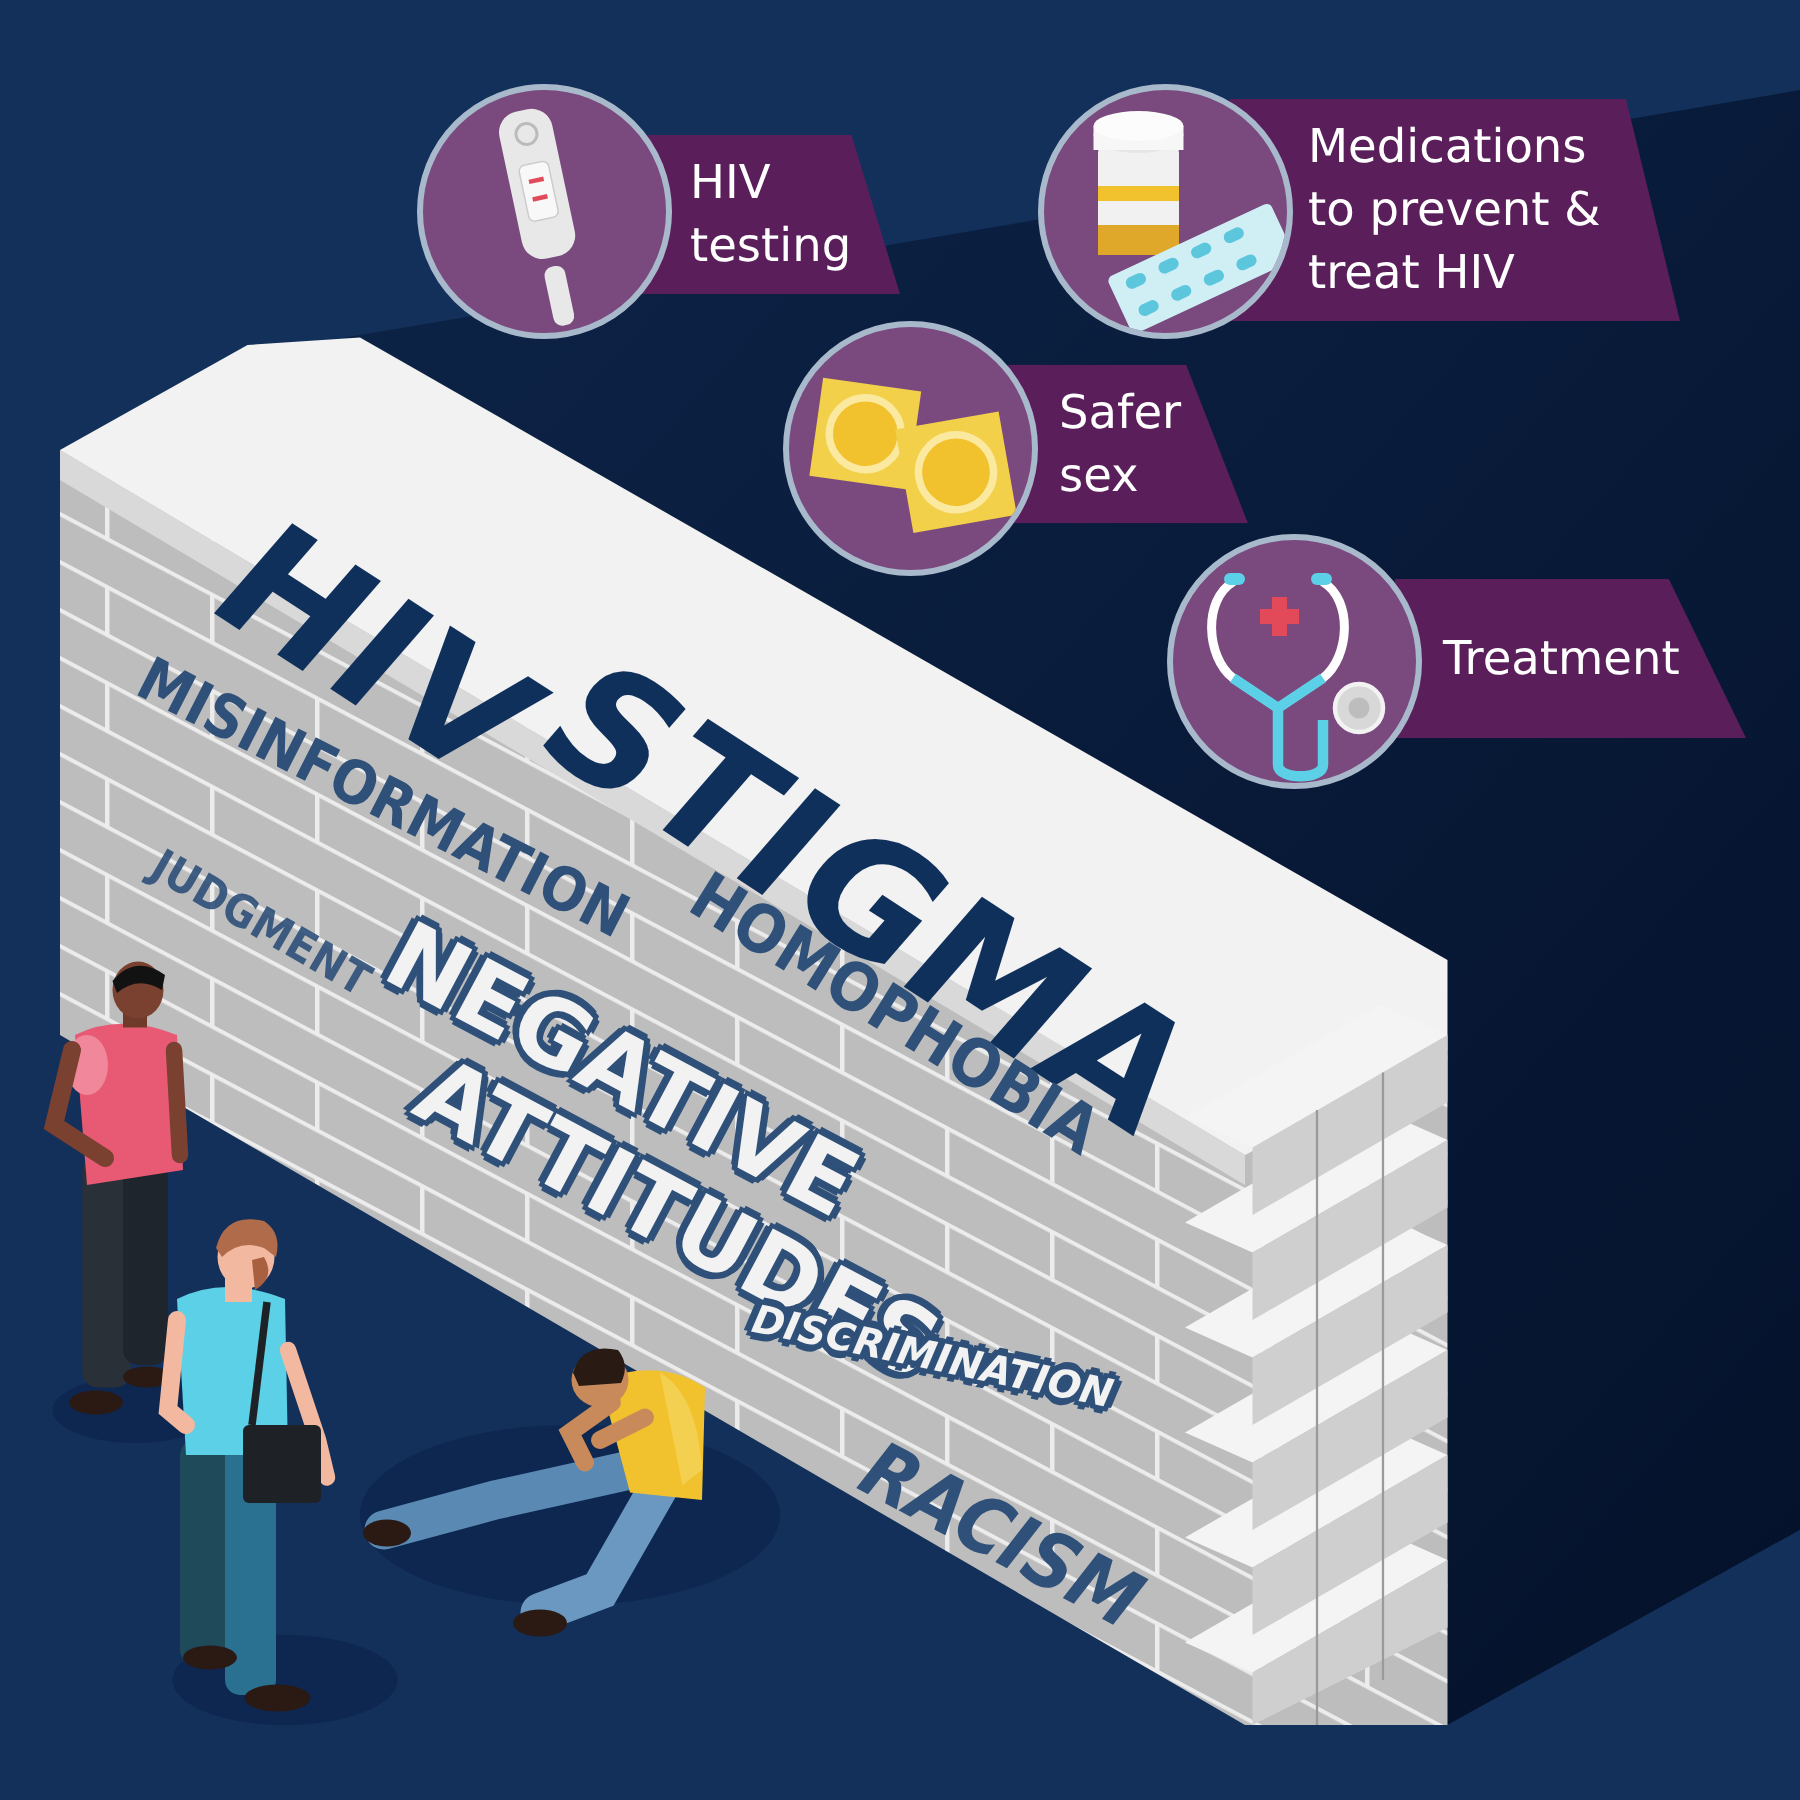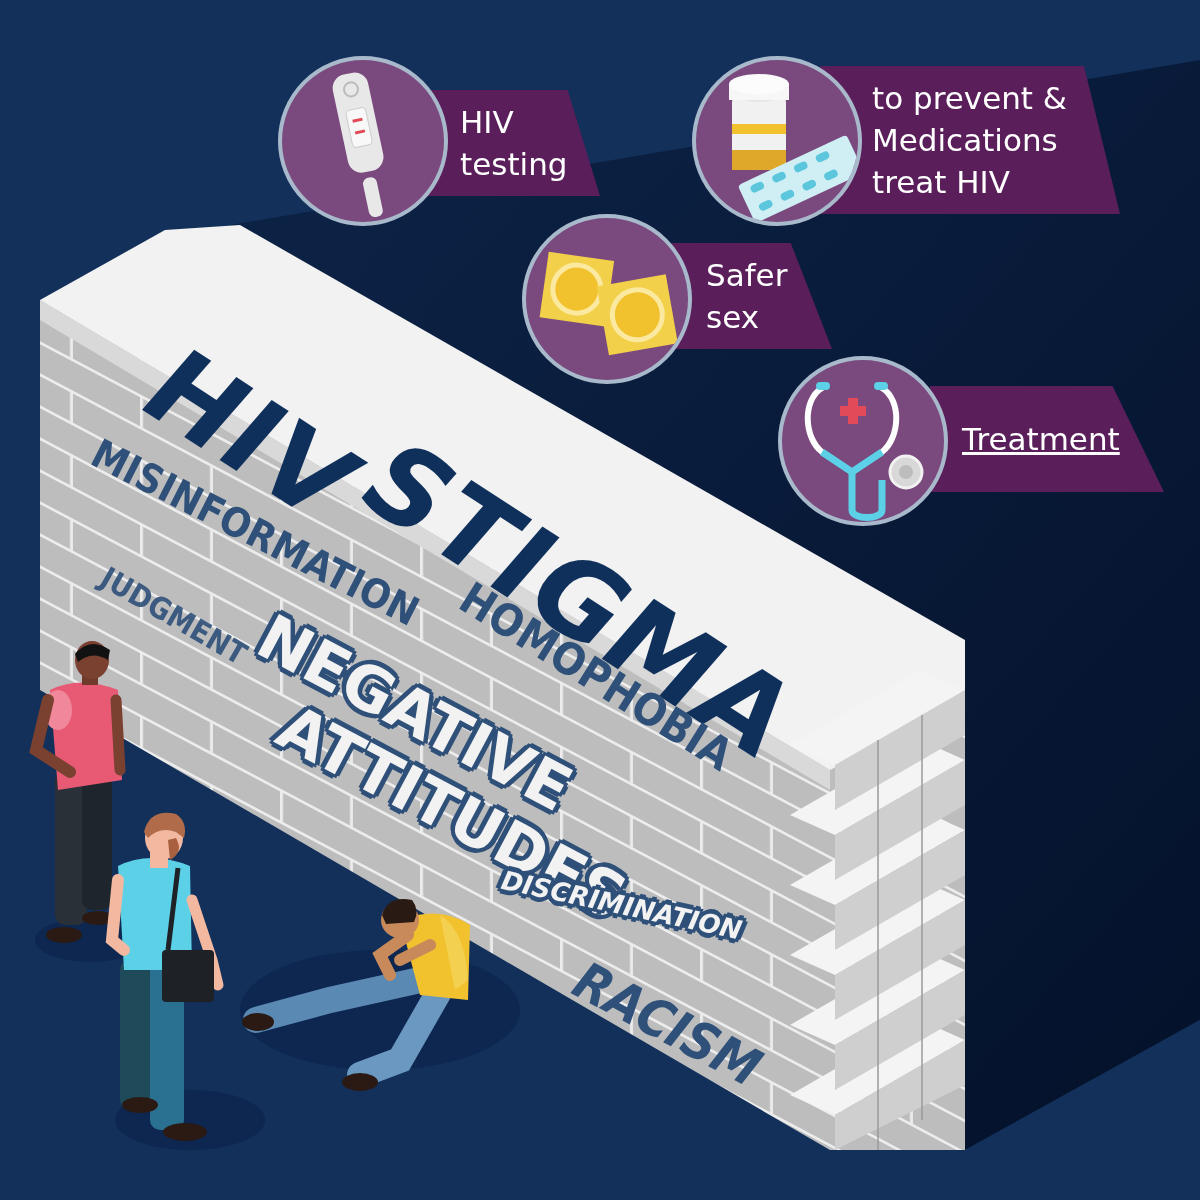--- a/index.html
+++ b/index.html
@@ -105,22 +105,22 @@
           <rect x="75" y="58" width="10" height="3" fill="#e24a5a"></rect>
           <rect x="75" y="70" width="10" height="3" fill="#e24a5a"></rect>
         </g>
       </svg>
     </div>
   </div>
 
   <div class="benefit">
     <div class="banner" style="left:820px;top:66px;width:300px;height:148px;clip-path:polygon(0 0,88% 0,100% 100%,0 100%);padding-left:52px;box-sizing:border-box;">
       <div>
+        <div>Medications</div>
         <div>to prevent &amp;</div>
-        <div>Medications</div>
         <div>treat HIV</div>
       </div>
     </div>
     <div class="circle" style="left:692px;top:56px;width:170px;height:170px;">
       <svg width="162" height="162" viewBox="0 0 162 162">
         <rect x="36" y="36" width="54" height="74" rx="6" fill="#f1f1f1"></rect>
         <rect x="36" y="64" width="54" height="10" fill="#f2c22e"></rect>
         <rect x="36" y="90" width="54" height="20" fill="#e0a82a"></rect>
         <ellipse cx="63" cy="30" rx="30" ry="12" fill="#e6e6e6"></ellipse>
         <rect x="33" y="24" width="60" height="16" fill="#f7f7f7"></rect>
@@ -157,21 +157,21 @@
         </g>
         <g transform="rotate(-10 110 95)">
           <rect x="76" y="62" width="70" height="70" fill="#f2d04a"></rect>
           <circle cx="111" cy="97" r="25" fill="#f2c22e" stroke="#fbe9a0" stroke-width="5"></circle>
         </g>
       </svg>
     </div>
   </div>
 
   <div class="benefit">
-    <div class="banner" style="left:930px;top:386px;width:234px;height:106px;clip-path:polygon(0 0,78% 0,100% 100%,0 100%);padding-left:32px;box-sizing:border-box;text-decoration:underline;">
+    <div class="banner" style="left:930px;top:386px;width:234px;height:106px;clip-path:polygon(0 0,78% 0,100% 100%,0 100%);padding-left:32px;box-sizing:border-box;">
       <div>
         <div>Treatment</div>
       </div>
     </div>
     <div class="circle" style="left:778px;top:356px;width:170px;height:170px;">
       <svg width="162" height="162" viewBox="0 0 162 162">
         <path d="M40 28 C20 40 22 78 40 92 L70 112 L100 92 C118 78 120 40 100 28" fill="none" stroke="#fff" stroke-width="6" stroke-linecap="round"></path>
         <path d="M40 92 L70 112 L100 92" fill="none" stroke="#5bd0e6" stroke-width="7"></path>
         <path d="M70 112 L70 150 C70 160 100 160 100 150 L100 120" fill="none" stroke="#5bd0e6" stroke-width="7"></path>
         <rect x="34" y="22" width="14" height="8" rx="4" fill="#5bd0e6"></rect>

